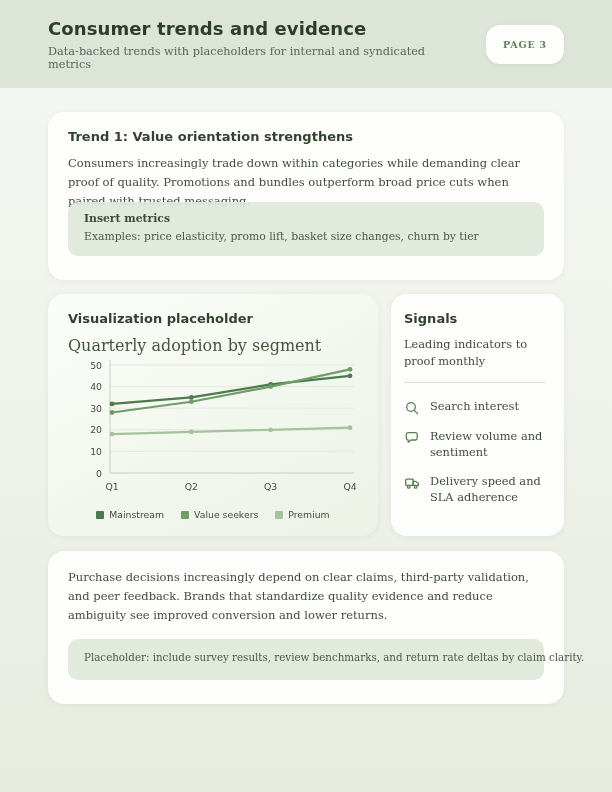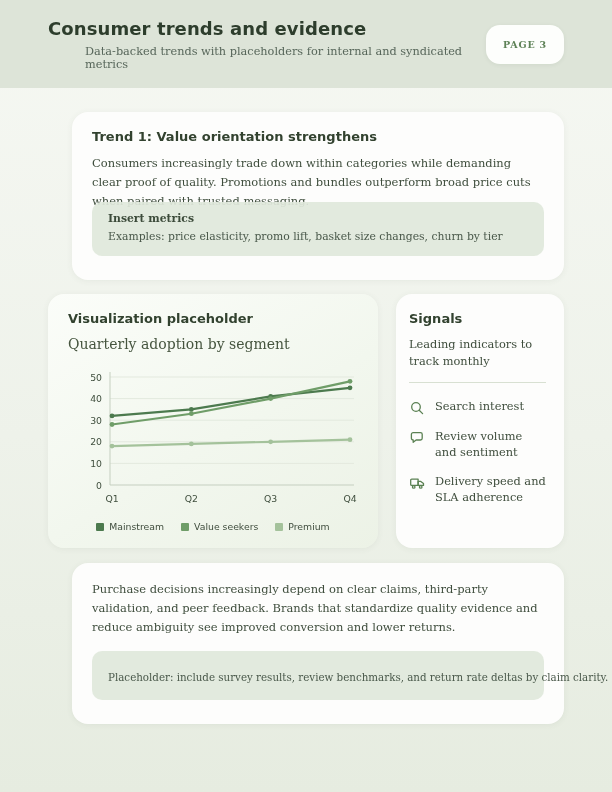--- a/index.html
+++ b/index.html
@@ -14,21 +14,21 @@
     height: 88px; background: #dde4d8;
     display: flex; align-items: center; justify-content: space-between;
     padding: 12px 48px;
   }
   .header h1 {
     font-family: "DejaVu Sans", sans-serif;
     font-size: 18px; font-weight: bold; color: #2d3d2c;
     letter-spacing: 0.1px; margin-bottom: 6px;
   }
   .header .subtitle {
-    font-size: 11.3px; color: #57665a; margin-left: 37px;
+    font-size: 11.3px; color: #57665a;
   }
   .page-badge {
     background: #fdfefc; border-radius: 14px;
     padding: 14px 17px;
     font-size: 9.5px; font-weight: bold; letter-spacing: 0.8px;
     color: #5e8257;
     box-shadow: 0 1px 4px rgba(70,90,70,0.08);
     white-space: nowrap;
     margin-left: 20px;
   }
@@ -39,45 +39,45 @@
     box-shadow: 0 1px 6px rgba(70,90,70,0.07);
   }
   .card h2 {
     font-family: "DejaVu Sans", sans-serif;
     font-size: 13px; font-weight: bold; color: #32422f;
     margin-bottom: 10px;
   }
   .body-text {
     font-size: 11.5px; line-height: 1.66; color: #3e4d3c;
   }
-  .trend-card { padding: 17px 20px 24px 20px; margin-left: 24px; }
+  .trend-card { padding: 17px 20px 24px 20px; }
   .trend-1 { margin-bottom: 14px; }
   .callout {
     background: rgba(224,232,219,0.92); border-radius: 10px;
     padding: 10px 16px 13px 16px;
     position: relative;
   }
   .callout-overlap { margin-top: -9px; }
   .callout-title {
     font-size: 10.8px; font-weight: bold; color: #3c4b3a; margin-bottom: 5px;
   }
   .callout-body {
     font-size: 10.8px; color: #49584a;
   }
   .callout-single {
-    margin-top: 14px; padding: 20px 16px 17px 16px;
+    margin-top: 14px; padding: 12px 16px 17px 16px;
   }
   .callout-single .callout-body { font-size: 10.3px; white-space: nowrap; }
   
-  .row2 { display: flex; gap: 18px; margin-bottom: 15px; align-items: stretch; }
+  .row2 { display: flex; gap: 13px; margin-bottom: 15px; align-items: stretch; }
   .chart-card {
     width: 330px; flex: none; padding: 17px 20px 16px 20px;
     background: linear-gradient(150deg, #fbfdf9 0%, #f2f7ee 55%, #ecf2e6 100%);
   }
-  .chart-sub { font-size: 14px; color: #46553f; margin-bottom: 15px; }
+  .chart-sub { font-size: 16px; color: #46553f; }
   .chart-svg { display: block; }
   .chart-svg text.tick {
     font-family: "DejaVu Sans", sans-serif; font-size: 9.3px; fill: #41503f;
   }
   .legend {
     margin-top: 8px; display: flex; justify-content: center; gap: 17px;
     font-family: "DejaVu Sans", sans-serif; font-size: 9.3px; color: #3e4b3c;
   }
   .lg-item { display: inline-flex; align-items: center; }
   .sw { width: 8px; height: 8px; display: inline-block; margin-right: 5px; border-radius: 1px; }
@@ -155,21 +155,21 @@
         </svg>
       <div class="legend">
           <span class="lg-item"><span class="sw" style="background: rgb(76, 122, 78);"></span>Mainstream</span>
           <span class="lg-item"><span class="sw" style="background: rgb(111, 157, 104);"></span>Value seekers</span>
           <span class="lg-item"><span class="sw" style="background: rgb(164, 194, 155);"></span>Premium</span>
         </div>
     </div>
 
     <div class="card signals-card">
       <h2>Signals</h2>
-      <div class="signals-sub">Leading indicators to track monthly</div>
+      <div class="signals-sub">Leading indicators to proof monthly</div>
       <hr class="signals-divider">
       <div id="signals-list">
           <div class="signal-row">
             <svg width="16" height="16" viewBox="0 0 16 16" fill="none" stroke="#5b8153" stroke-width="1.3" stroke-linecap="round" stroke-linejoin="round">
               <circle cx="7" cy="7" r="4.3"></circle>
               <line x1="10.2" y1="10.2" x2="13.6" y2="13.6"></line>
             </svg>
             <span>Search interest</span>
           </div>
           <div class="signal-row">

